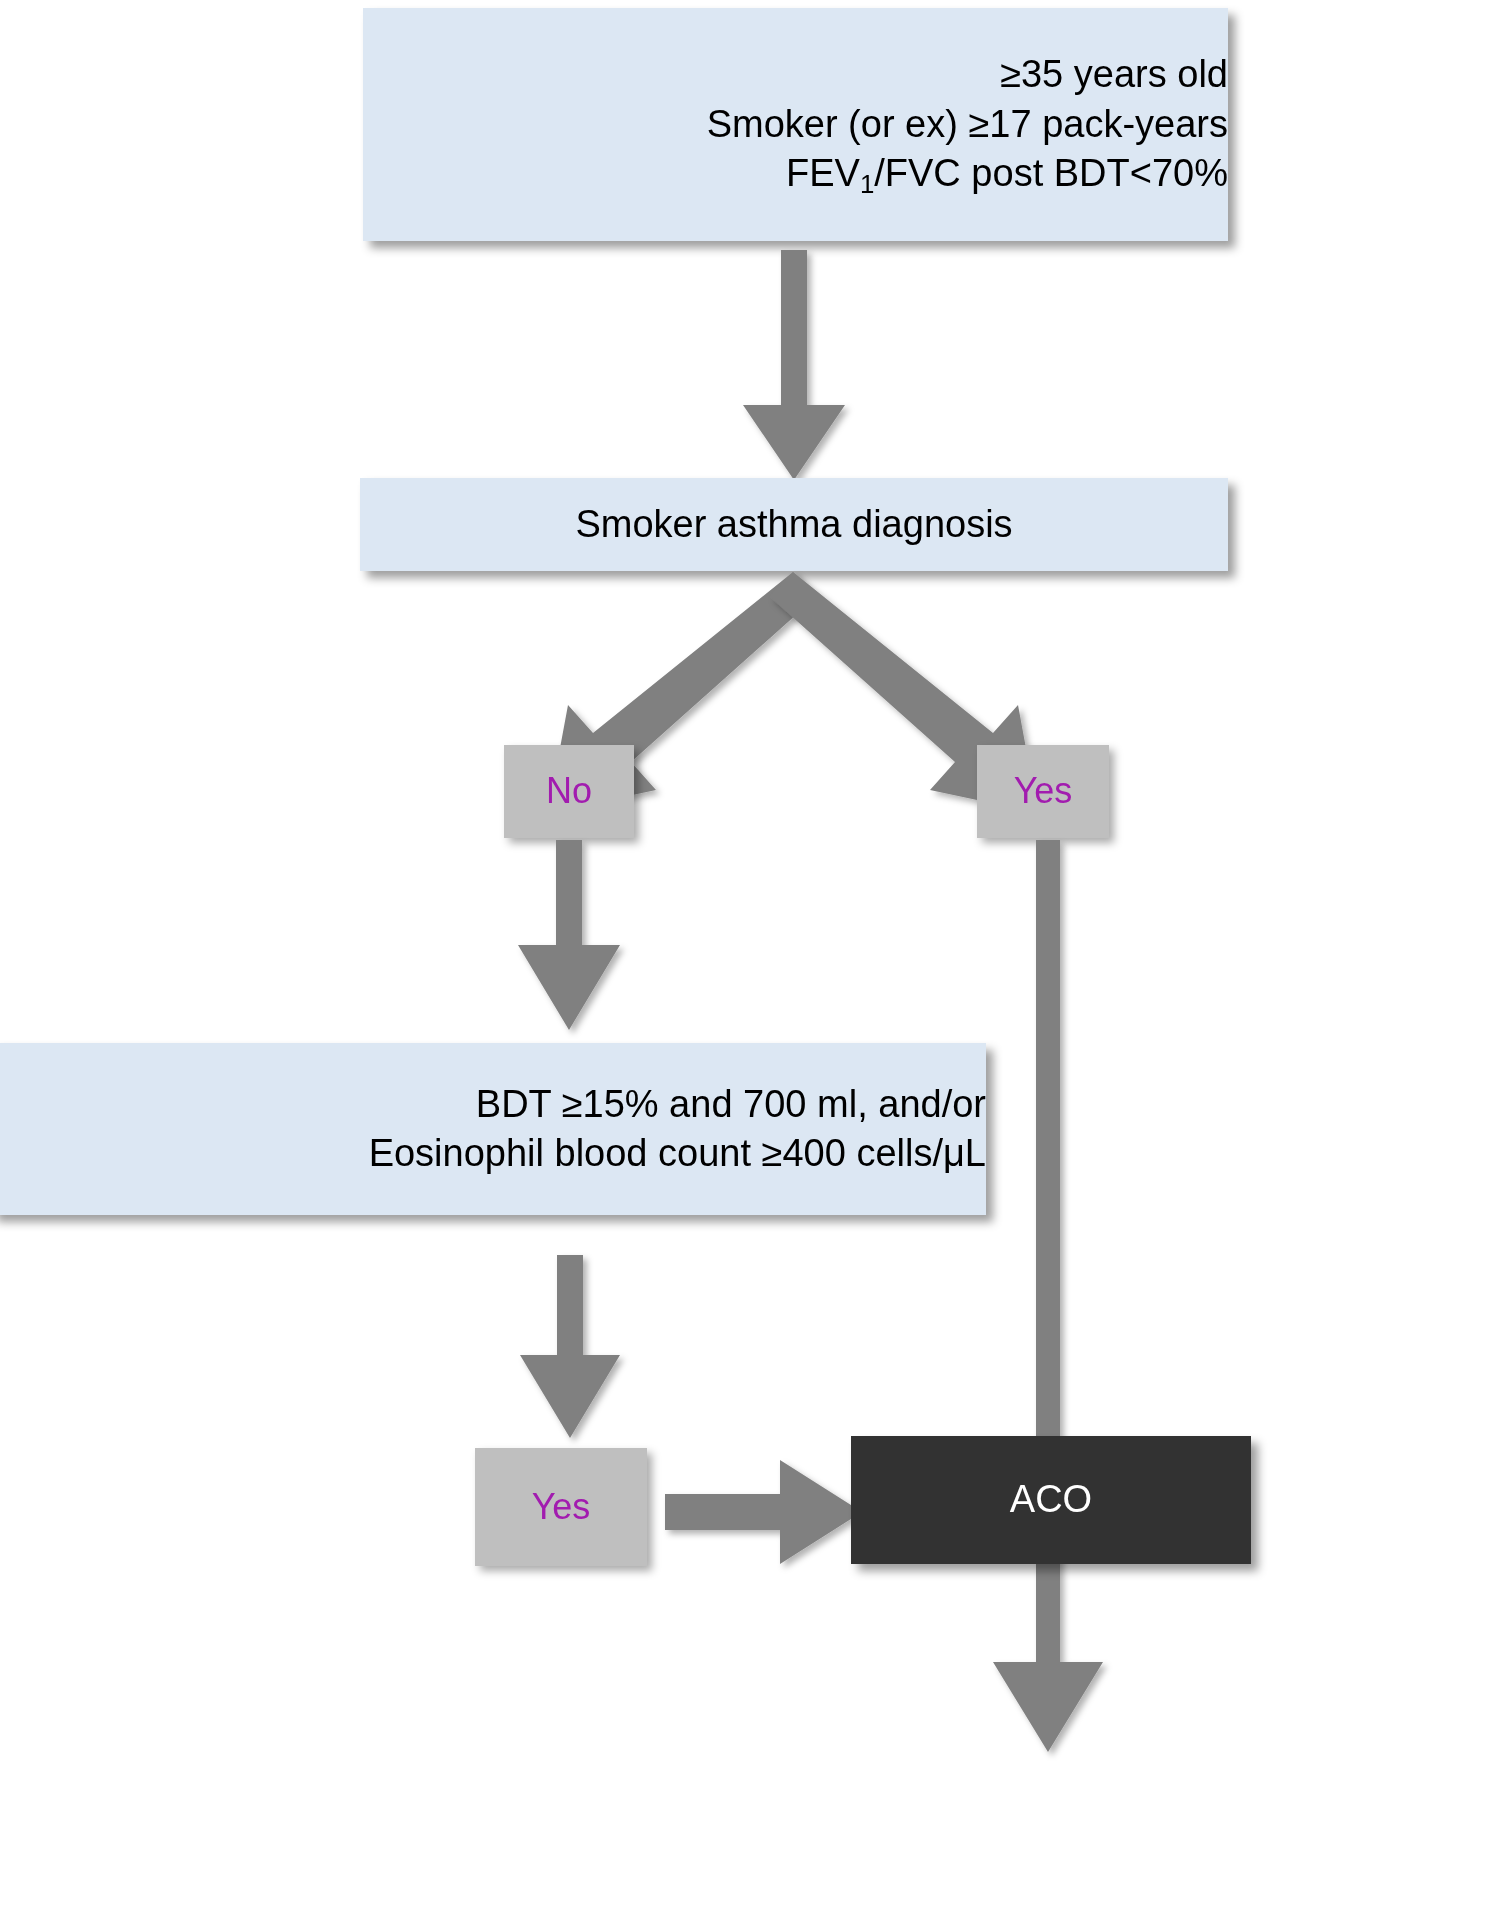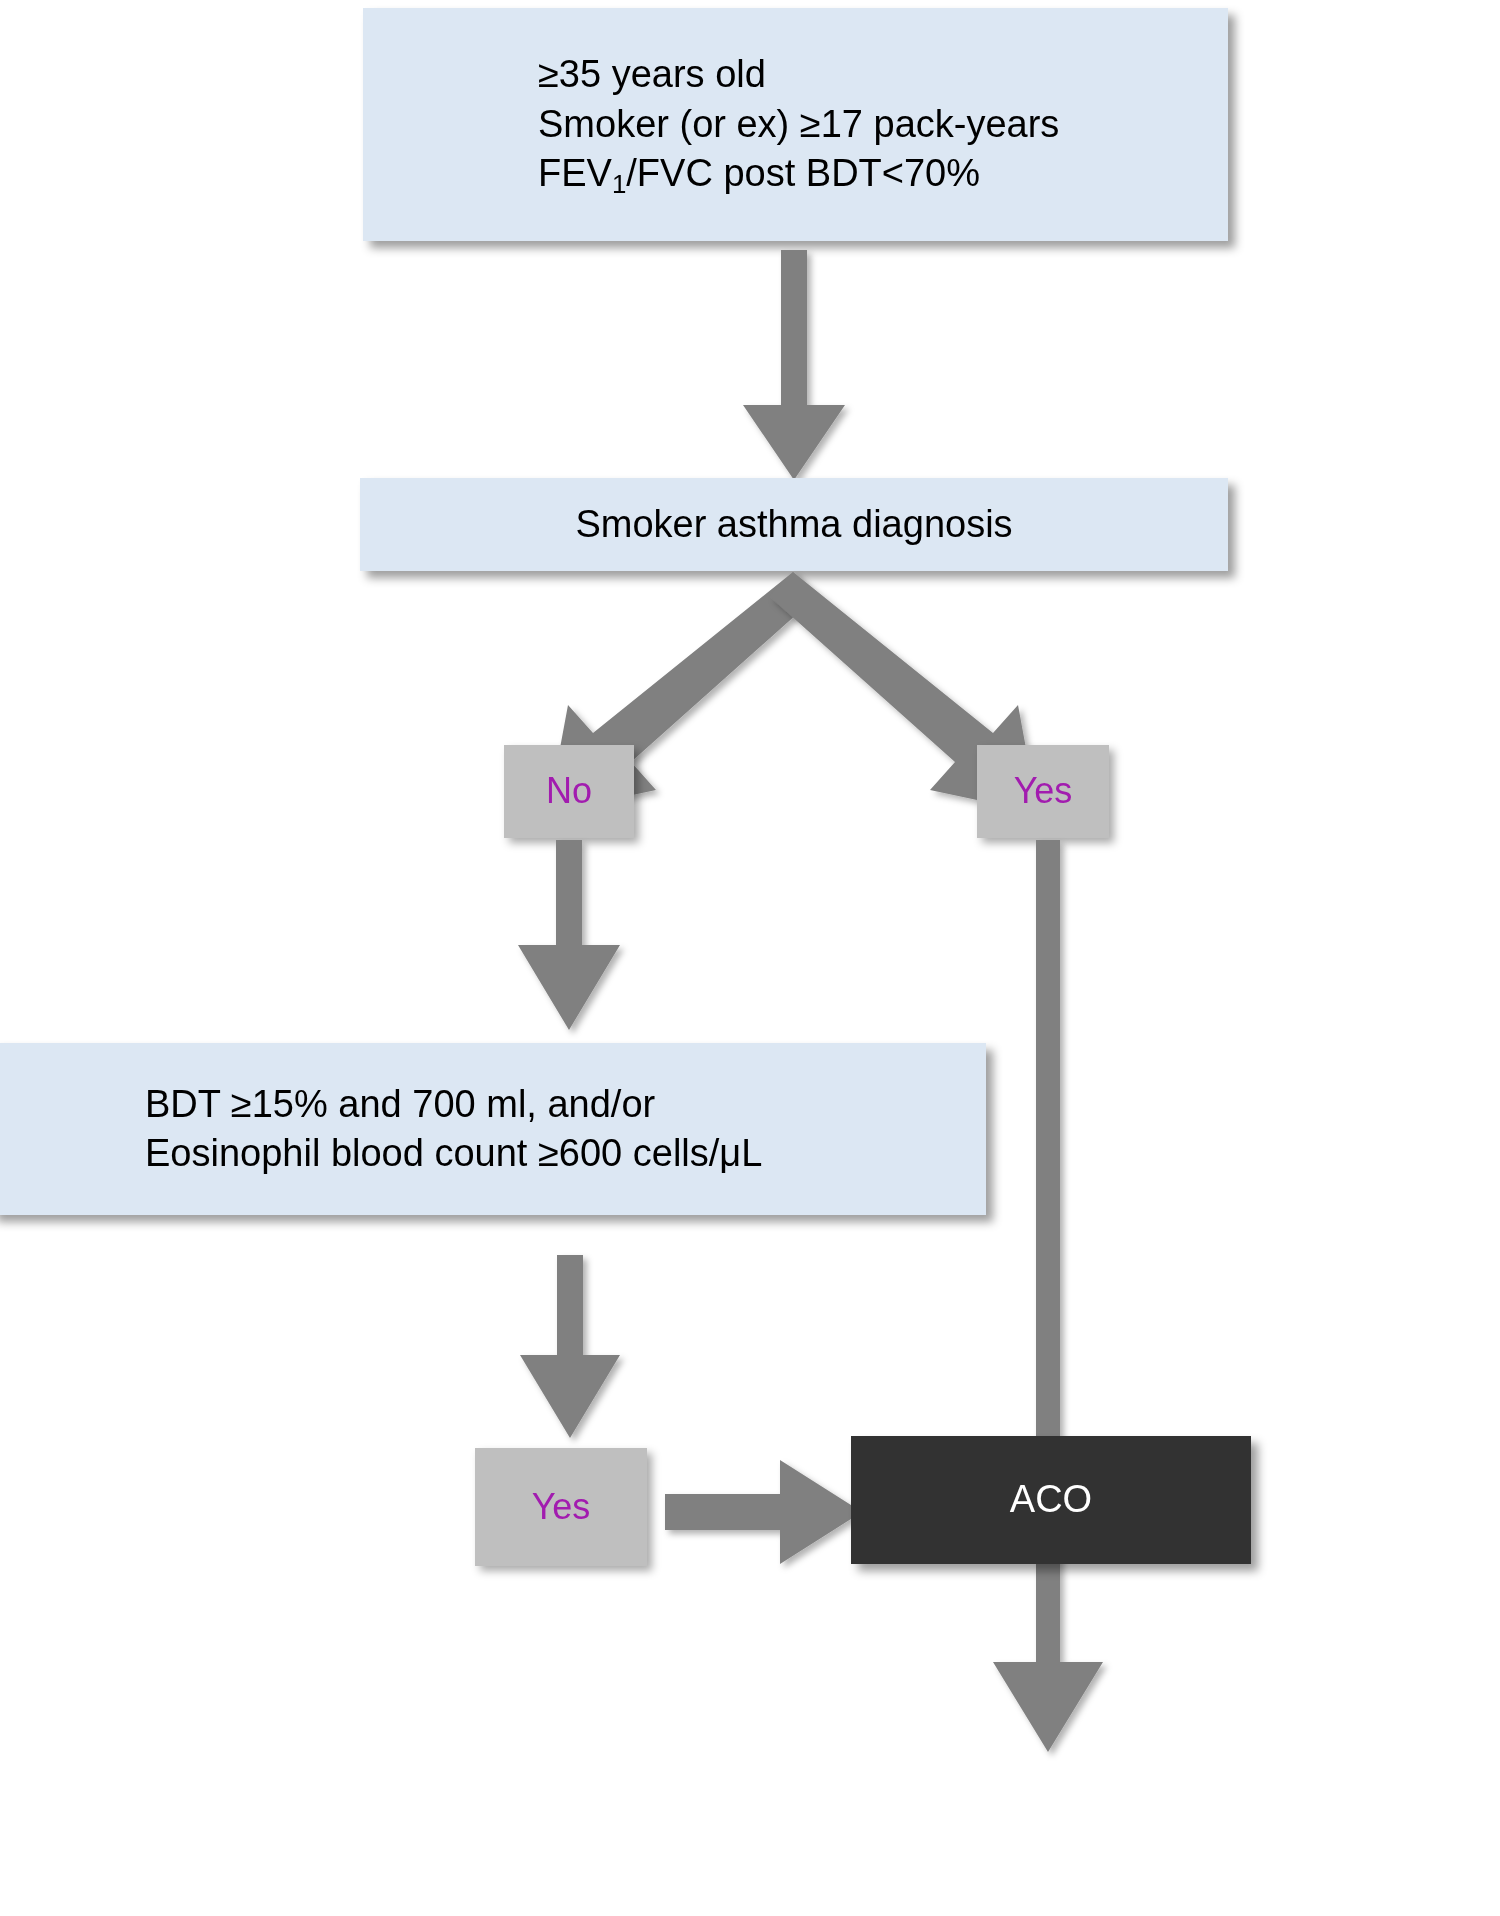--- a/index.html
+++ b/index.html
@@ -29,21 +29,21 @@
     display: flex;
     flex-direction: column;
     justify-content: center;
     color: #000000;
     line-height: 1.30;
     white-space: pre;
     pointer-events: none;
   }
   .criteria-box {
     font-size: 38px;
-    align-items: flex-start;
+    align-items: flex-end;
   }
   .center-box {
     font-size: 38px;
     align-items: center;
   }
   .label-chip {
     font-size: 36px;
     color: #a21caf;
     align-items: center;
     justify-content: center;
@@ -147,20 +147,20 @@
   <div class="box-text center-box" style="left:360px; top:478px; width:868px; height:93px;">
     <span>Smoker asthma diagnosis</span>
   </div>
 
   <div class="box-text label-chip" style="left:504px; top:745px; width:130px; height:93px;">No</div>
 
   <div class="box-text label-chip" style="left:977px; top:745px; width:132px; height:93px;">Yes</div>
 
   <div class="box-text criteria-box" style="left:-10px; top:1043px; width:996px; height:172px; padding-left:155px;">
     <span>BDT ≥15% and 700 ml, and/or</span>
-    <span>Eosinophil blood count ≥600 cells/μL</span>
+    <span>Eosinophil blood count ≥400 cells/μL</span>
   </div>
 
   <div class="box-text label-chip" style="left:475px; top:1448px; width:172px; height:118px;">Yes</div>
 
   <div class="box-text terminal-box" style="left:851px; top:1436px; width:400px; height:128px;">ACO</div>
 
 </div>
 
 </body></html>

